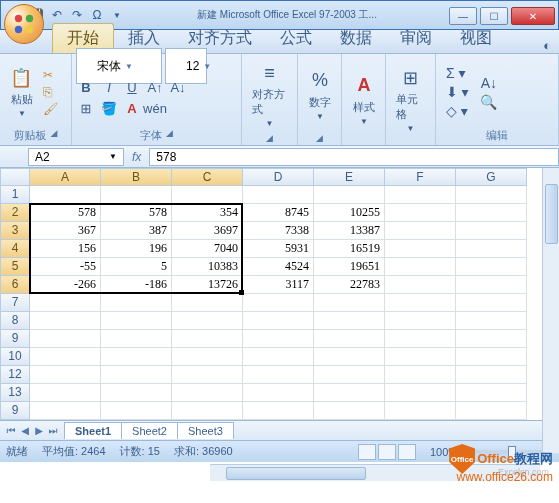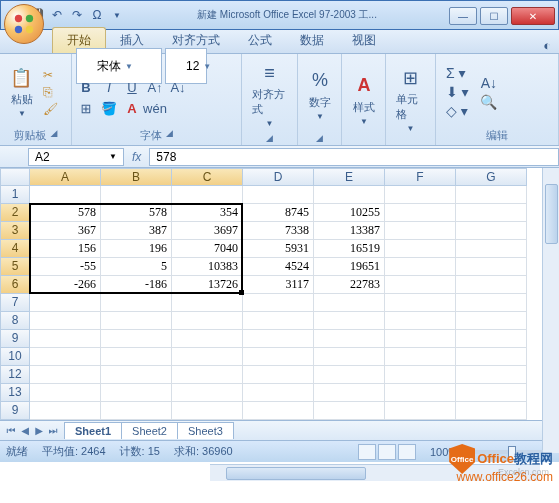--- a/index.html
+++ b/index.html
@@ -10,21 +10,21 @@
 .qat-icon { width: 16px; height: 16px; display: flex; align-items: center; justify-content: center; color: #355c93; font-size: 12px; }
 .title { flex: 1; text-align: center; font-size: 10px; color: #3b5e8c; }
 .winbtns { display: flex; }
 .winbtn { width: 28px; height: 18px; margin: 2px 3px 0 0; border: 1px solid #6a8bb5; background: linear-gradient(#eef5fc,#cfe0f3); border-radius: 2px; display: flex; align-items: center; justify-content: center; font-size: 10px; color: #355c93; }
 .winbtn.close { width: 44px; background: linear-gradient(#e88,#c33); color: #fff; border-color: #933; }
 
 .office-btn { position: absolute; top: 4px; left: 4px; width: 40px; height: 40px; border-radius: 50%; background: radial-gradient(circle at 30% 30%, #fff, #f9c46c 40%, #e2893c); border: 1px solid #b77030; z-index: 10; display: flex; align-items: center; justify-content: center; }
 .office-btn svg { width: 22px; height: 22px; }
 
 .tabs { height: 24px; background: linear-gradient(#e6f0fb,#cfe0f3); display: flex; align-items: flex-end; padding-left: 52px; border-bottom: 1px solid #9db9d9; }
-.tab { padding: 4px 14px; font-size: 12px; color: #3b5e8c; cursor: pointer; }
+.tab { padding: 4px 14px; font-size: 16px; color: #3b5e8c; cursor: pointer; }
 .tab.active { background: linear-gradient(#f7f0d8,#f0e3b0); border: 1px solid #c9b577; border-bottom: none; border-radius: 3px 3px 0 0; color: #6b5518; }
 .help-icon { margin-left: auto; margin-right: 8px; color: #3b5e8c; font-size: 13px; }
 
 .ribbon { height: 92px; background: linear-gradient(#e8f1fb,#d5e5f6); display: flex; border-bottom: 1px solid #9db9d9; }
 .group { border-right: 1px solid #b8cde4; display: flex; flex-direction: column; padding: 3px 4px 1px; }
 .group-body { flex: 1; display: flex; align-items: center; }
 .group-label { text-align: center; font-size: 11px; color: #5479a8; padding: 1px 0; display: flex; justify-content: center; gap: 4px; }
 .group-label .dlg { font-size: 9px; }
 
 .bigbtn { display: flex; flex-direction: column; align-items: center; gap: 2px; padding: 2px 6px; font-size: 11px; color: #3b5e8c; }
@@ -114,20 +114,21 @@
     <div class="winbtn close">✕</div>
   </div>
 </div>
 
 <div class="tabs">
   <div class="tab active">开始</div>
   <div class="tab">插入</div>
   <div class="tab">对齐方式</div>
   <div class="tab">公式</div>
   <div class="tab">数据</div>
+  <div class="tab">审阅</div>
   <div class="tab">视图</div>
   <span class="help-icon">◐</span>
 </div>
 
 <div class="ribbon">
   <div class="group" style="width:72px">
     <div class="group-body">
       <div class="bigbtn">
         <span class="ic">📋</span>
         <span>粘贴</span>

